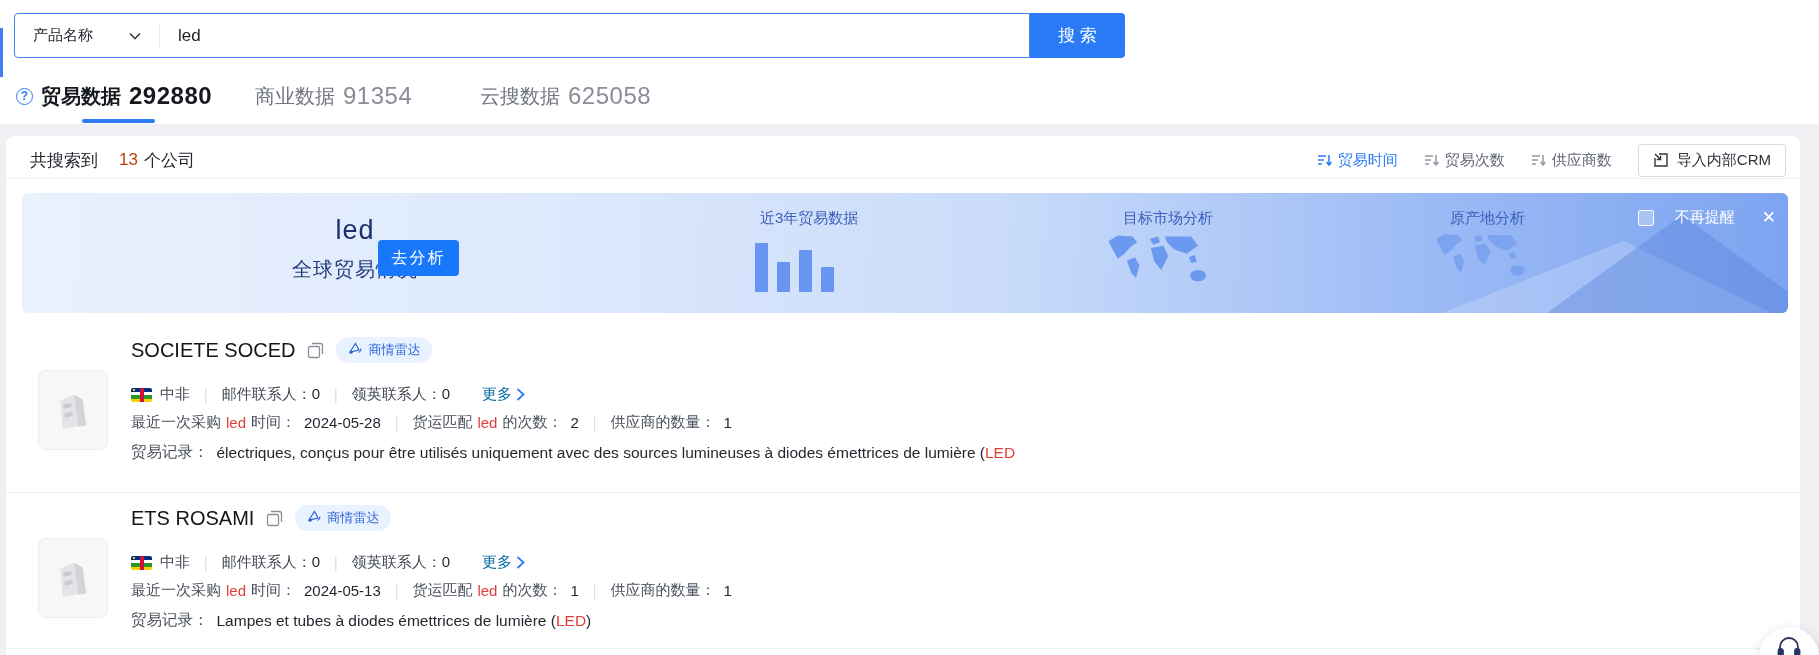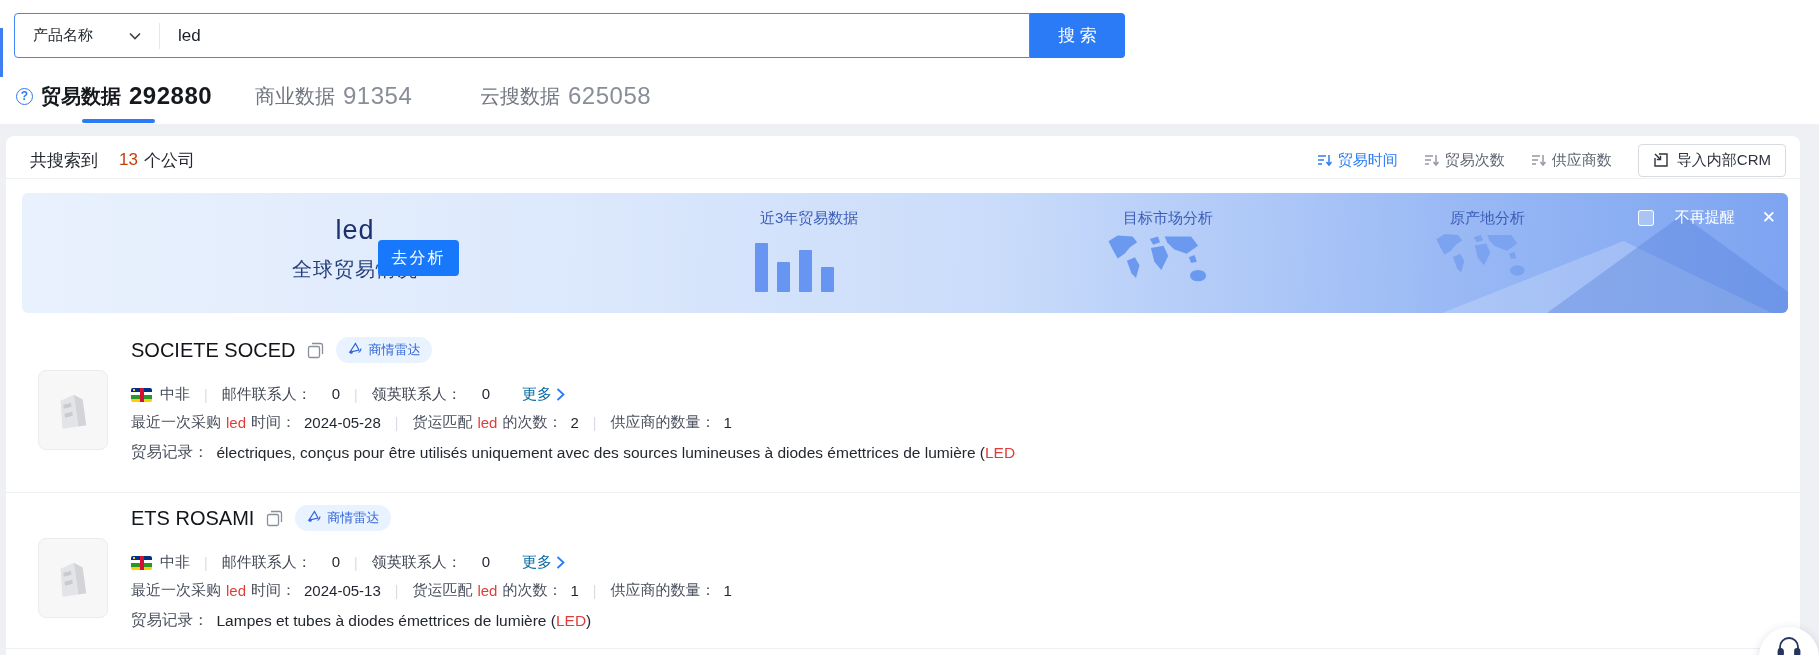--- a/index.html
+++ b/index.html
@@ -120,21 +120,21 @@
     display:flex; align-items:flex-start; gap:6px; background:#e9f2ff; color:#3166d8;
     font-size:13px; padding:4px 12px; border-radius:13px; cursor:pointer;
   }
   .info-row { position:absolute; top:49px; display:flex; align-items:center; font-size:15px; color:#424854; }
   .flag { width:21px; height:14px; margin-right:8px; position:relative; flex:none;
     background:linear-gradient(#003082 0 25%, #ffffff 25% 50%, #289728 50% 75%, #ffce00 75% 100%);
     border-radius:2px; overflow:hidden; }
   .flag::after { content:""; position:absolute; left:8.5px; top:0; width:4px; height:14px; background:#d21034; }
   .flag::before { content:""; position:absolute; left:2px; top:1px; width:2px; height:2px; background:#ffce00; z-index:2; }
   .vsep { color:#d9dce2; margin:0 14px; font-size:14px; }
-  .kv { display:flex; gap:20px; }
+  .kv { display:flex; gap:0; }
   .kv .v { color:#1f242e; }
   .more-link { color:#0369a1; margin-left:32px; display:flex; align-items:center; gap:4px; cursor:pointer; font-size:15px; }
   .detail-row { position:absolute; top:77px; display:flex; align-items:center; font-size:15px; color:#4a505c; }
   .kw-red { color:#e23c39; margin:0 5px; }
   .detail-row .val { color:#1f242e; margin-left:8px; font-weight:400; }
   .record-row { position:absolute; top:106px; display:flex; align-items:center; font-size:15.5px; color:#4a505c; }
   .record-text { color:#23272e; margin-left:8px; }
   .record-red { color:#e23c39; }
   .record-suffix { color:#23272e; }
 

